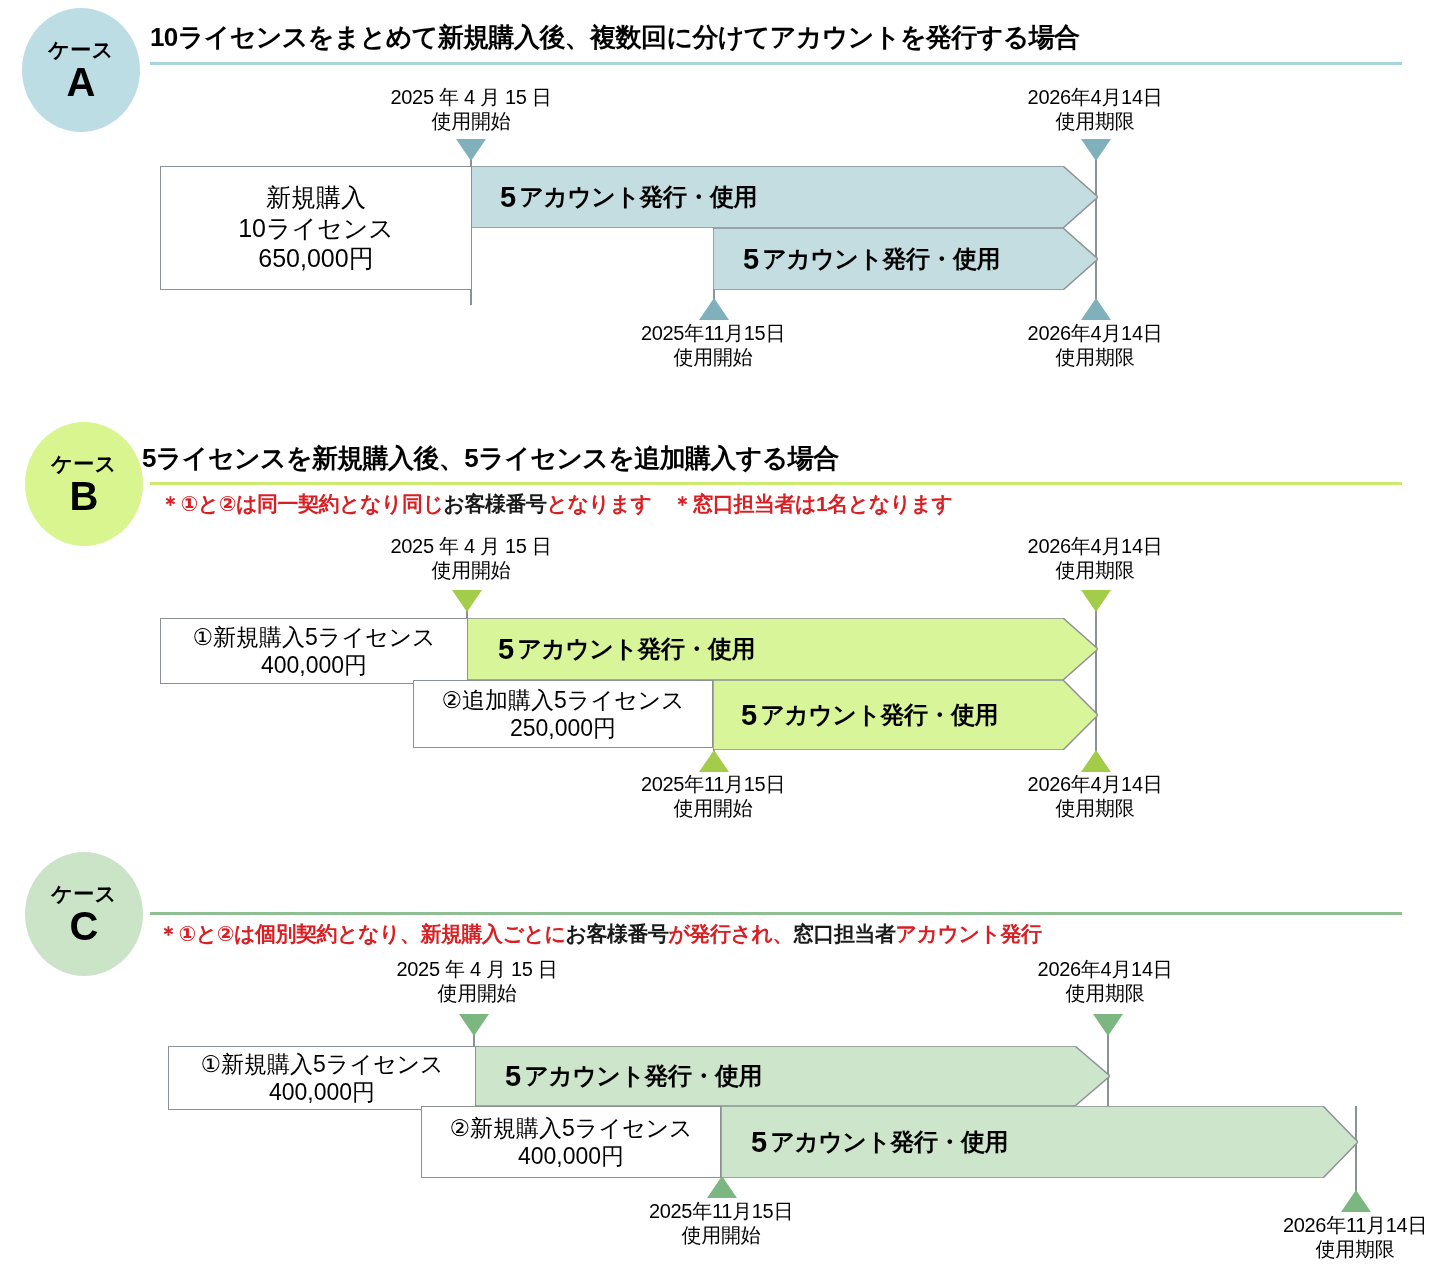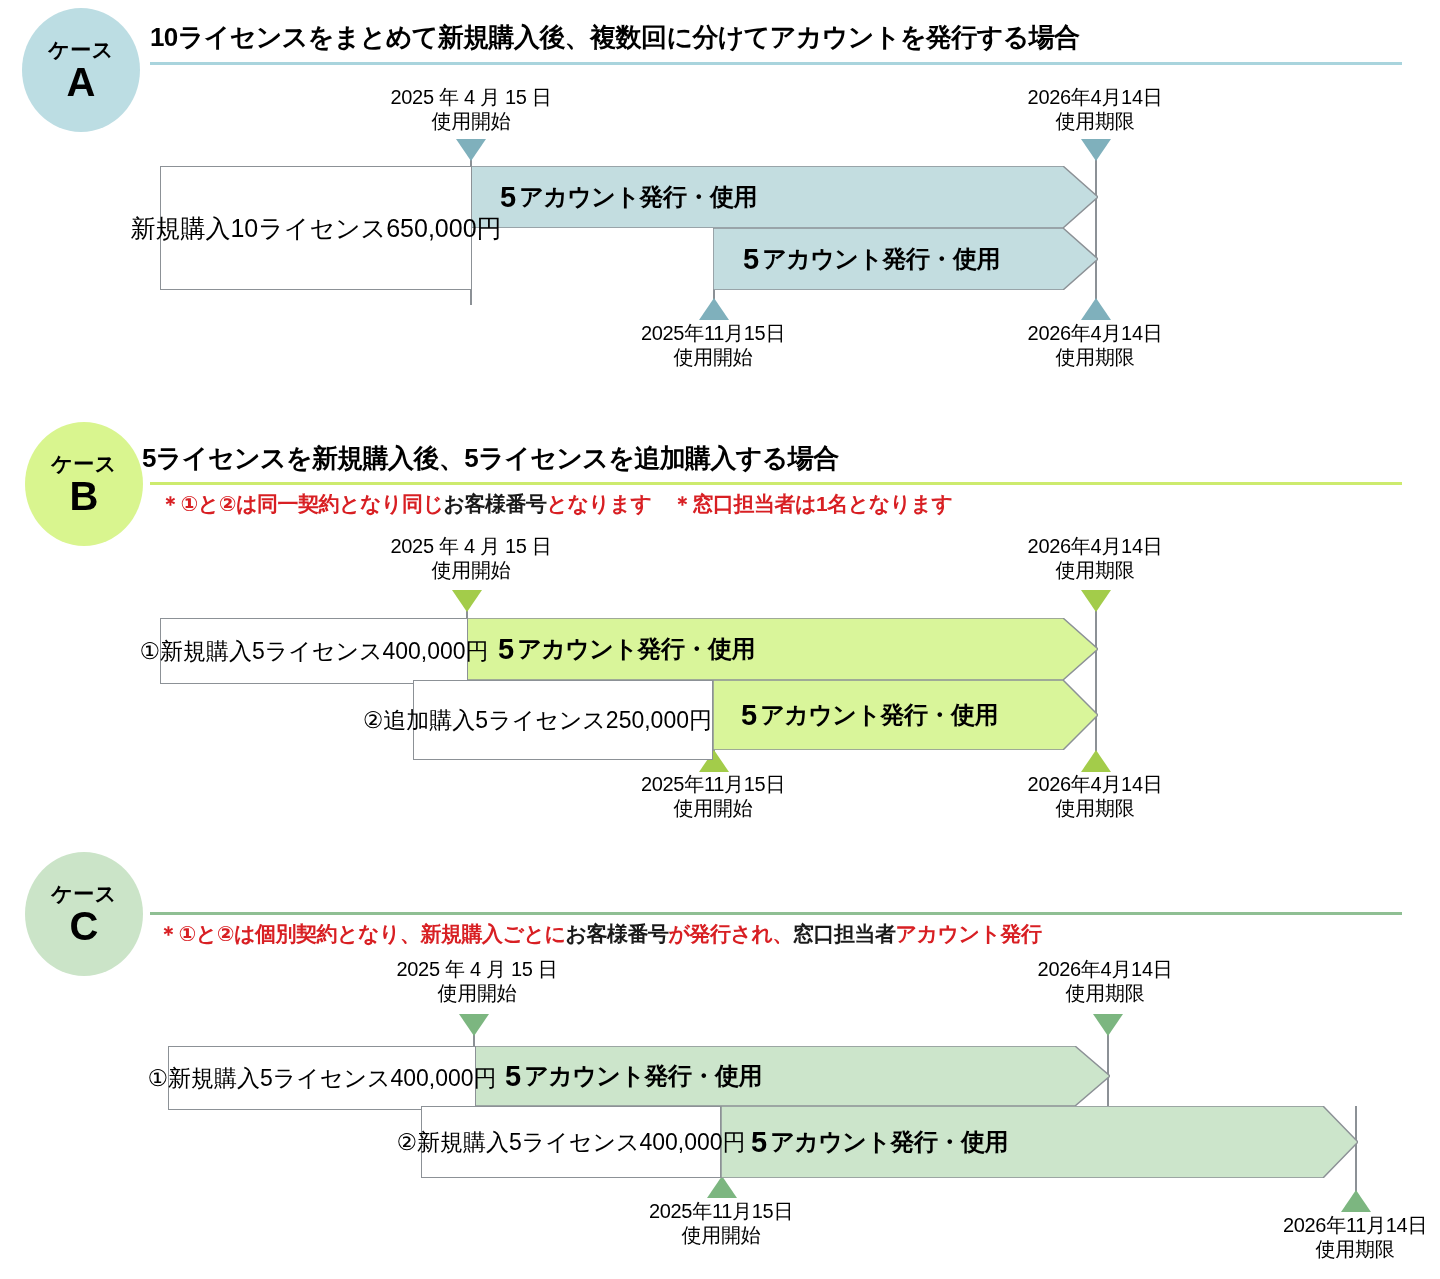--- a/index.html
+++ b/index.html
@@ -101,21 +101,21 @@
     border-right: 15px solid transparent;
   }
 
   
   .box {
     position: absolute;
     box-sizing: border-box;
     border: 1.5px solid #8c9196;
     background: #ffffff;
     display: flex;
-    flex-direction: row;
+    flex-direction: column;
     align-items: center;
     justify-content: center;
     text-align: center;
     line-height: 1.22;
     z-index: 3;
   }
   .box span { display: block; white-space: nowrap; }
 
   
   .arrowbar {
@@ -236,21 +236,21 @@
 
   <div class="tri down" style="left:452px; top:590px; border-top:22px solid #a3cc4a;"></div>
   <div class="tri down" style="left:1081px; top:590px; border-top:22px solid #a3cc4a;"></div>
   <div class="tri up" style="left:699px; top:750px; border-bottom:22px solid #a3cc4a;"></div>
   <div class="tri up" style="left:1081px; top:750px; border-bottom:22px solid #a3cc4a;"></div>
 
   <div class="box" style="left:160px; top:618px; width:308px; height:66px; font-size:23px;">
     <span>①新規購入5ライセンス</span>
     <span>400,000円</span>
   </div>
-  <div class="box" style="left:413px; top:680px; width:300px; height:80px; font-size:23px;justify-content:flex-end;">
+  <div class="box" style="left:413px; top:680px; width:300px; height:68px; font-size:23px;">
     <span>②追加購入5ライセンス</span>
     <span>250,000円</span>
   </div>
 
   <div class="arrowbar" style="left:466px; top:618px; width:632px; height:62px;">
     <svg width="632" height="62" viewBox="0 0 632 62" preserveAspectRatio="none">
       <polygon points="0,0 597,0 632,31 597,62 0,62" fill="#d9f59a" stroke="#8c9196" stroke-width="1.5"></polygon>
     </svg>
     <div class="atext" style="left:32px;">
       <span class="num">5</span>

